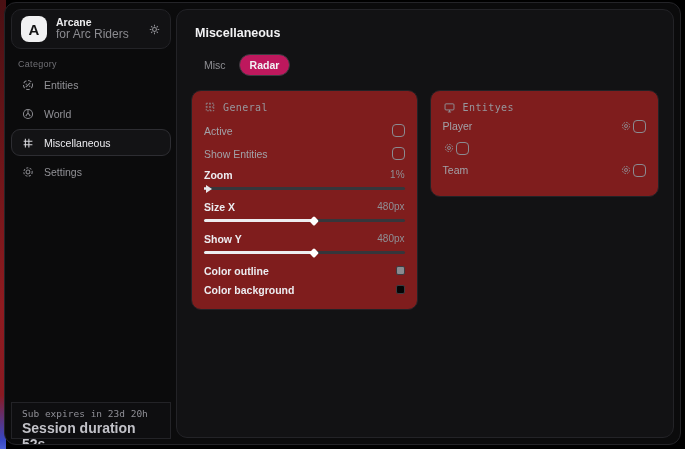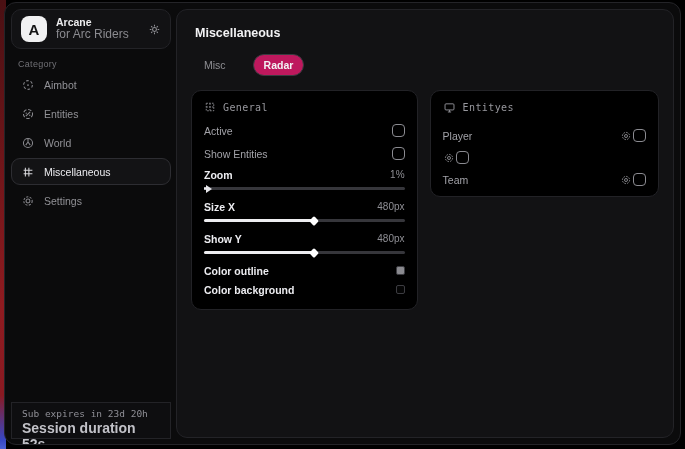--- a/index.html
+++ b/index.html
@@ -35,26 +35,26 @@
 
   .sub-box { position:absolute; left:6px; bottom:5px; right:5px; height:37px;
     border:1px solid #232327; border-radius:0; background:#0e0e10; padding:5px 10px 0; }
   .sub-line1 { font-family:"DejaVu Sans Mono", monospace; font-size:9.5px; color:#8f8f96; white-space:nowrap; }
   .sub-line2 { font-size:14px; font-weight:bold; color:#c2c2c8; margin-top:1px; }
 
   
   .main { position:absolute; left:171px; top:6px; right:6px; bottom:6px;
     background:#121214; border:1px solid #232327; border-radius:11px; }
   .main-title { color:#f2f2f4; font-size:12.5px; font-weight:bold; padding:16px 18px 0; }
-  .tabs { display:flex; align-items:center; gap:16px; padding:14px 16px 12px; }
+  .tabs { display:flex; align-items:center; gap:2px; padding:14px 16px 12px; }
   .tab { font-size:10.5px; color:#8e8e93; padding:4px 10px; border:1px solid transparent; border-radius:999px; cursor:default; }
   .tab.active { background:#be185d; border-color:#3b3b40; color:#f2f2f4; font-weight:bold; }
 
   .cards { display:flex; align-items:flex-start; gap:12px; padding:2px 14px 0; }
-  .card { background:#000000; border:1px solid #222226; border-radius:10px; padding:10px 12px 10px; }
+  .card { background:#7f1d1d; border:1px solid #222226; border-radius:10px; padding:10px 12px 10px; }
   .card.general { width:234px; }
   .card.entities { width:237px; }
   .card-header { display:flex; align-items:center; gap:7px; margin-bottom:6px; }
   .card-title { font-family:"DejaVu Sans Mono", monospace; font-size:10px; color:#97979d; letter-spacing:.4px; }
 
   .g-row { display:flex; justify-content:space-between; align-items:center; height:23px; }
   .g-row.short { height:19px; }
   .g-label { color:#a2a2a8; font-size:10.5px; }
   .g-label.bright { color:#ececf0; font-weight:bold; }
   .g-value { color:#8f8f95; font-size:10px; }
@@ -64,21 +64,21 @@
   .slider { position:relative; height:3px; background:#36363b; border-radius:2px; margin:3px 0 7px; }
   .slider-fill { position:absolute; left:0; top:0; bottom:0; background:#ededf0; border-radius:2px; }
   .thumb { position:absolute; top:50%; width:7px; height:7px; background:#fff;
     transform:translate(-50%,-50%) rotate(45deg); border-radius:1.5px; }
   .thumb.tri { width:0; height:0; background:none; border-radius:0;
     border-left:6px solid #e8e8ec; border-top:4px solid transparent; border-bottom:4px solid transparent;
     transform:translate(0,-50%); }
 
   .swatch { width:9px; height:9px; border-radius:2px; border:1px solid #3c3c41; }
 
-  .e-row { display:flex; align-items:flex-end; gap:1px; height:22px; }
+  .e-row { display:flex; align-items:flex-start; gap:1px; height:22px; }
   .e-row .g-label { flex:1; }
 </style>
 </head>
 <body>
 
 <div class="desktop-strip"></div>
 
 <div class="window">
 
   <div class="sidebar">
@@ -96,29 +96,20 @@
         </svg>
       </span>
     </div>
 
     <div class="category-label">Category</div>
 
     <div class="nav">
       <div class="nav-item">
         <span class="icon">
           <svg width="14" height="14" viewBox="0 0 16 16" fill="none" stroke="#88888d" stroke-width="1.2">
-            <circle cx="8" cy="8" r="5" stroke-dasharray="3 2.2"></circle>
-            <circle cx="8" cy="8" r="1" fill="#88888d" stroke="none"></circle>
-          </svg>
-        </span>
-        <span>Aimbot</span>
-      </div>
-      <div class="nav-item">
-        <span class="icon">
-          <svg width="14" height="14" viewBox="0 0 16 16" fill="none" stroke="#88888d" stroke-width="1.2">
             <circle cx="8" cy="8" r="5.2" stroke-dasharray="4 2"></circle>
             <circle cx="6" cy="7" r="0.8" fill="#88888d" stroke="none"></circle>
             <circle cx="10" cy="9.5" r="0.8" fill="#88888d" stroke="none"></circle>
             <path d="M5.5 10.5l5-5"></path>
           </svg>
         </span>
         <span>Entities</span>
       </div>
       <div class="nav-item">
         <span class="icon">

